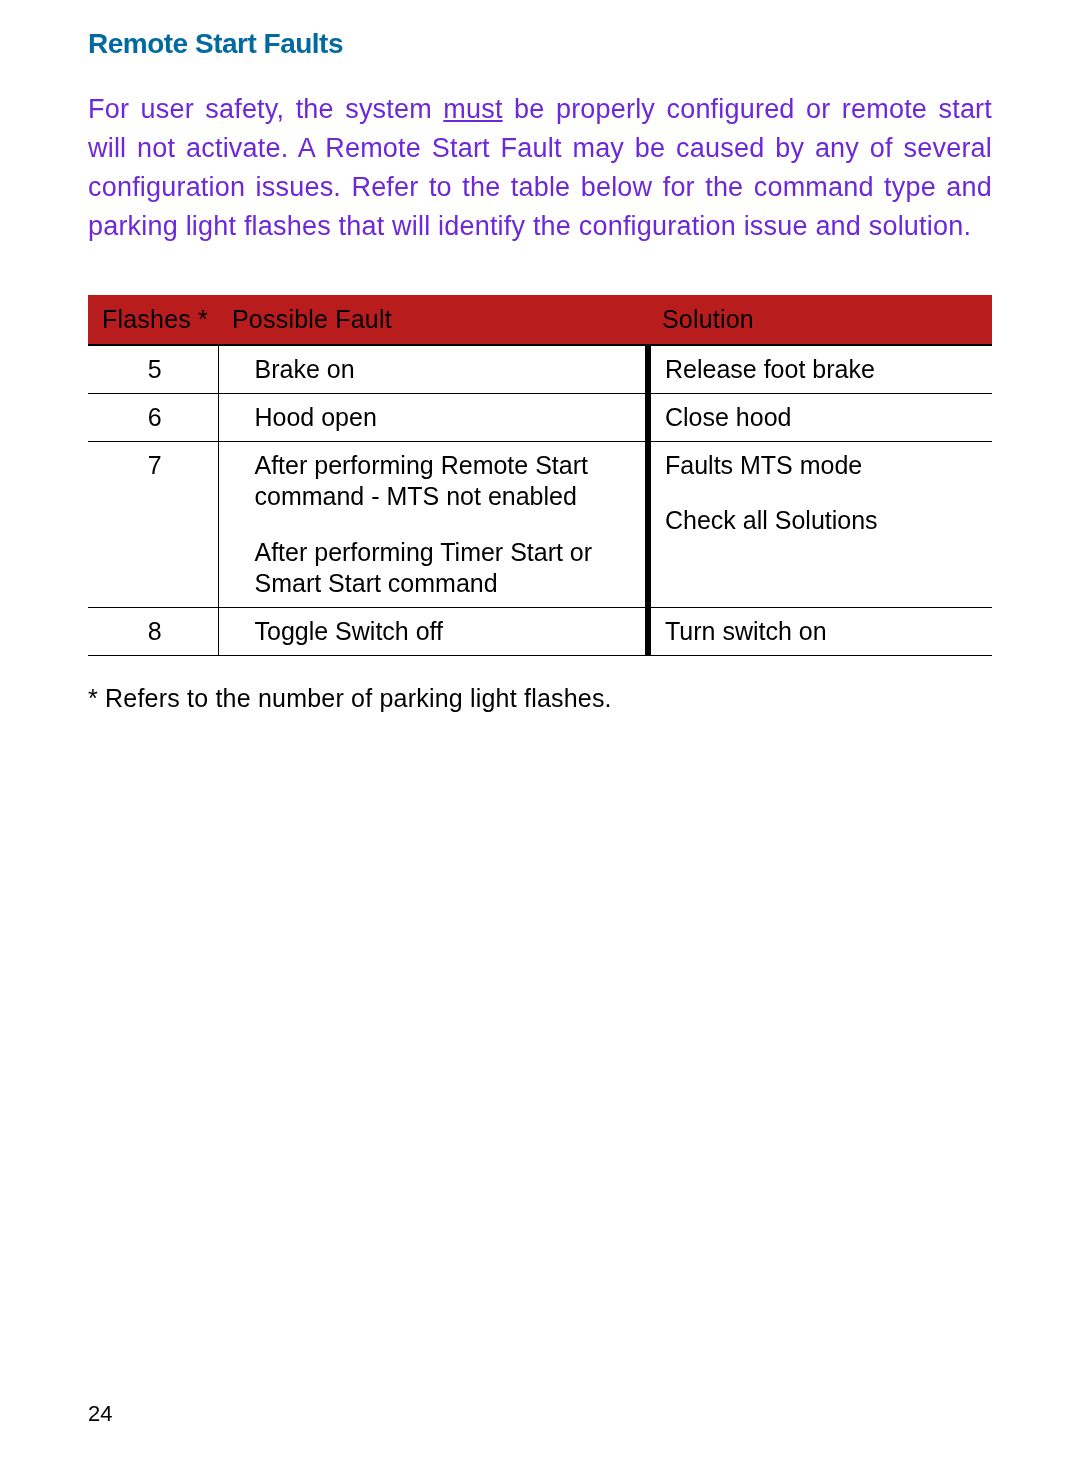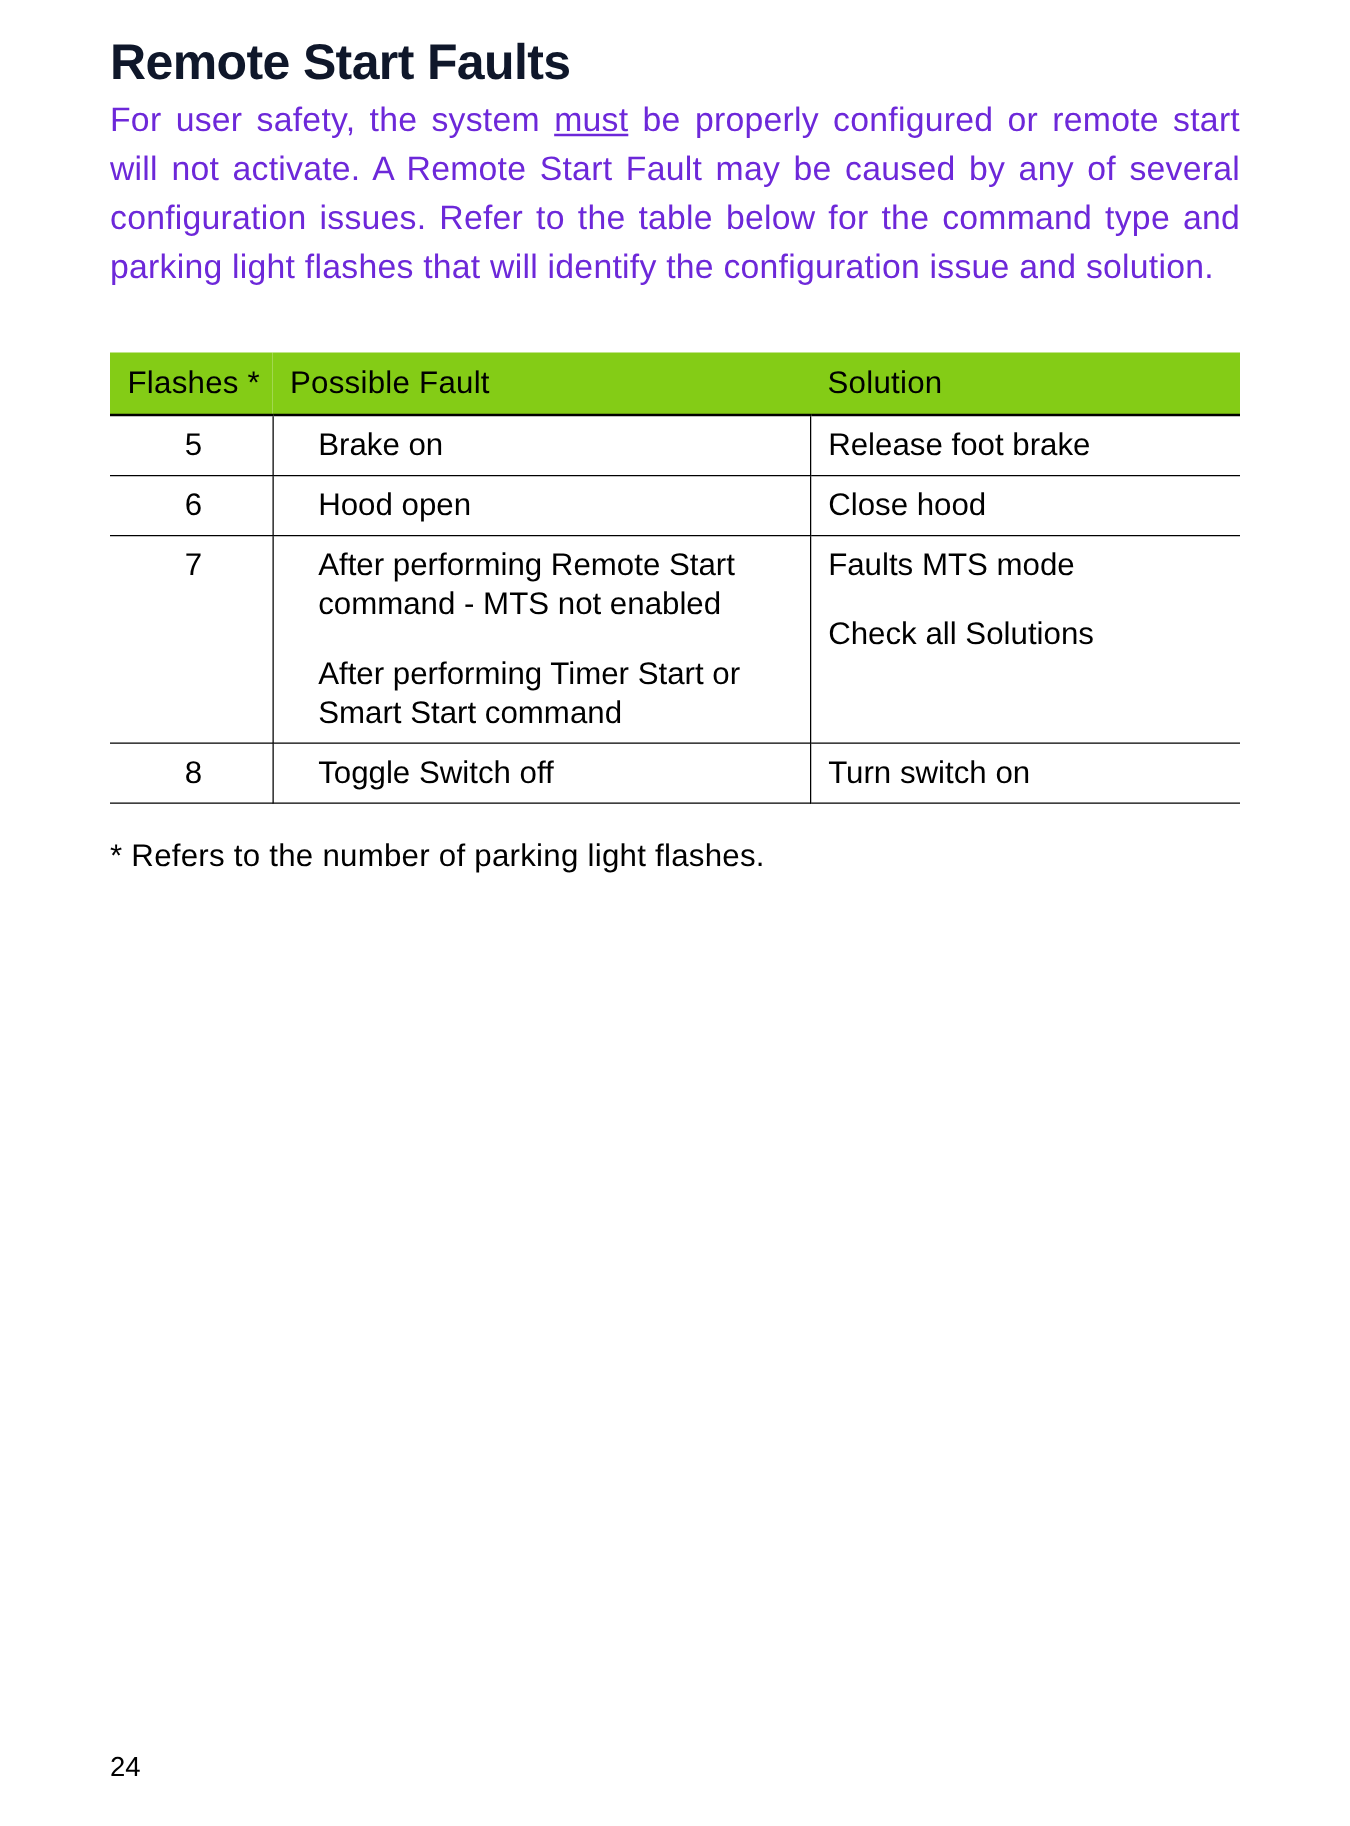--- a/index.html
+++ b/index.html
@@ -11,45 +11,45 @@
       width: 1080px;
       height: 1461px;
       background: #ffffff;
       font-family: Arial, Helvetica, sans-serif;
       position: relative;
       padding: 28px 88px 0 88px;
     }
     .heading {
       font-family: 'Arial Narrow', Arial, sans-serif;
       font-stretch: condensed;
-      font-size: 40px;
+      font-size: 28px;
       font-weight: 600;
       letter-spacing: -0.5px;
-      color: #0f172a;
-      margin-bottom: 4px;
+      color: #0369a1;
+      margin-bottom: 30px;
     }
     .intro {
       font-family: Arial, Helvetica, sans-serif;
       font-size: 27px;
       font-weight: 300;
       color: #6d28d9;
       line-height: 1.45;
       text-align: justify;
       letter-spacing: 0.2px;
     }
     .intro .must {
       text-decoration: underline;
     }
     .table {
       margin-top: 48px;
       width: 100%;
       border-collapse: collapse;
     }
     .table thead tr {
-      background: #84cc16;
+      background: #b91c1c;
     }
     .table th {
       text-align: left;
       font-weight: 400;
       font-size: 25px;
       padding: 10px 10px 10px 14px;
       border-bottom: 2px solid #000;
       font-family: Arial, Helvetica, sans-serif;
       letter-spacing: 0.2px;
     }
@@ -65,21 +65,21 @@
       padding: 8px 10px 8px 14px;
       vertical-align: top;
       border-bottom: 1px solid #000;
       line-height: 1.25;
     }
     .table td.col-flashes {
       text-align: center;
       border-right: 1px solid #000;
     }
     .table td.col-fault {
-      border-right: 1px solid #000000;
+      border-right: 6px solid #000000;
       padding-left: 36px;
     }
     .subrow-gap {
       height: 24px;
       display: block;
     }
     .footnote {
       margin-top: 28px;
       font-size: 25px;
       font-weight: 300;

